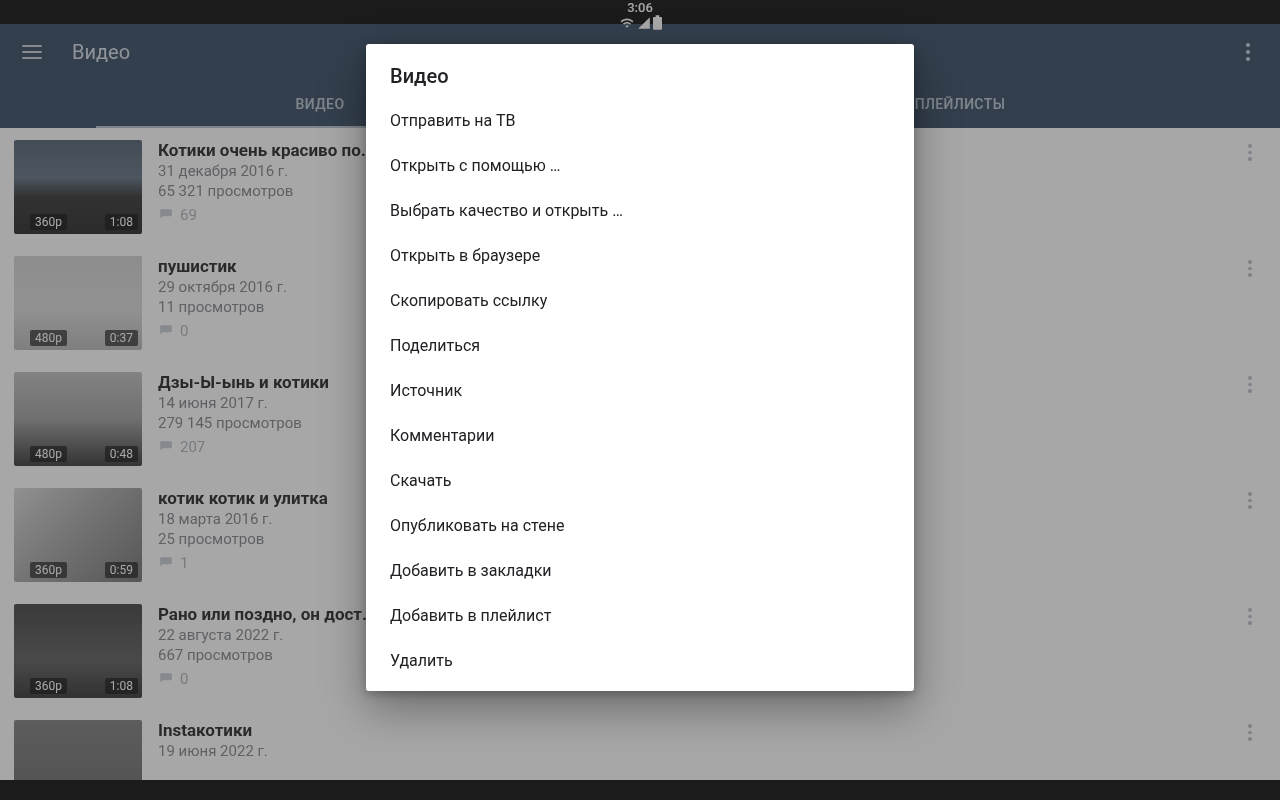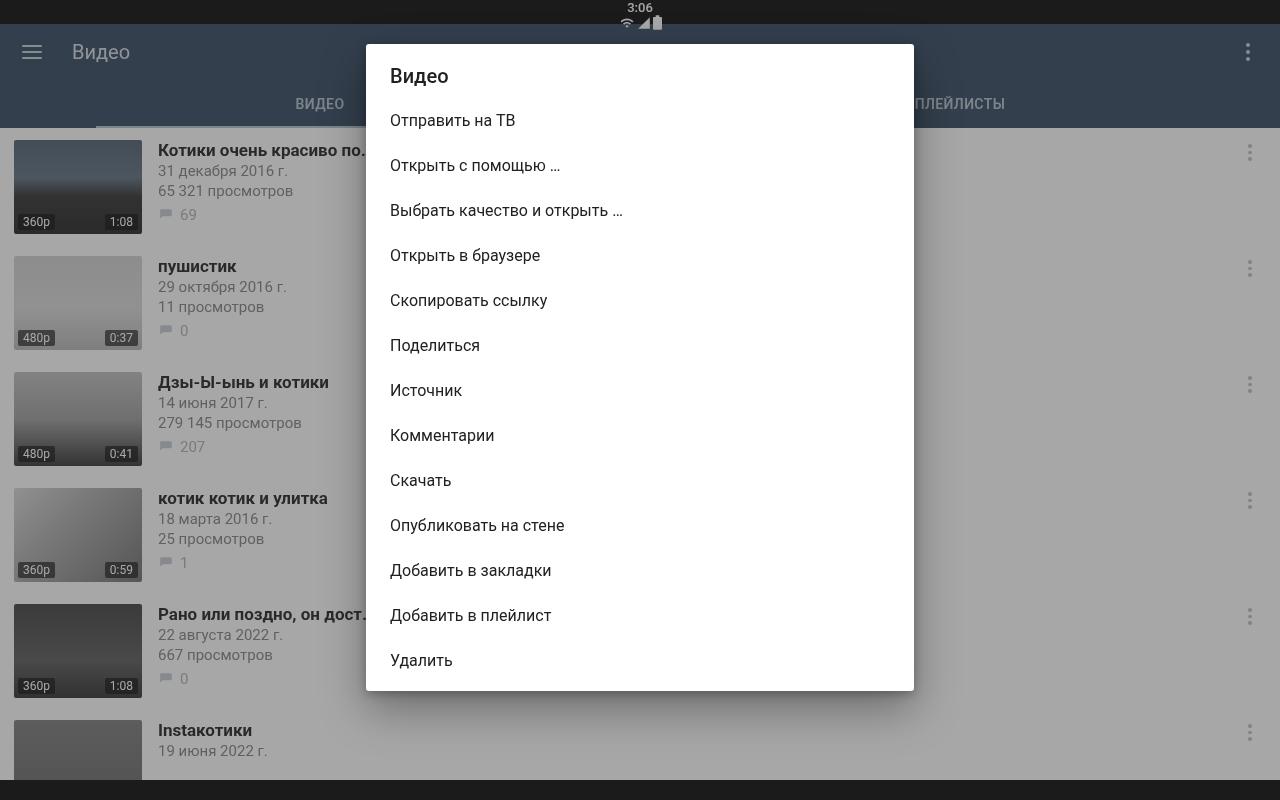--- a/index.html
+++ b/index.html
@@ -49,21 +49,21 @@
     border-bottom:0; position:relative;
   }
   .thumb {
     width:128px; height:94px; background:#555 center/cover no-repeat; position:relative;
     flex-shrink:0; border-radius:2px;
   }
   .thumb .badge {
     position:absolute; bottom:4px; background:rgba(0,0,0,.65); color:#fff;
     font-size:12px; padding:1px 5px; border-radius:2px;
   }
-  .thumb .badge.q { left:4px; }
+  .thumb .badge.q { left:16px; }
   .thumb .badge.d { right:4px;margin-left:24px; }
   .meta { margin-left:16px; flex:1; min-width:0; }
   .meta .title { font-size:17px; font-weight:700; color:#1a1a1a; white-space:nowrap; overflow:hidden; text-overflow:ellipsis; }
   .meta .date, .meta .views { font-size:15px; color:#7b7f85; margin-top:2px; }
   .meta .comments { display:flex; align-items:center; gap:6px; margin-top:6px; color:#a9afb7; font-size:15px; }
   .row-overflow { width:32px; display:flex; justify-content:center; padding-top:4px; }
   .bubble { width:16px; height:14px; }
 
   
   .t0 { background: linear-gradient(180deg,#4a5b6c 0%,#5b6c7d 40%,#2b2b2b 60%,#1d1d1d 100%); }
@@ -183,21 +183,21 @@
           <span></span>
           <span></span>
           <span></span>
         </div>
       </div>
   </div>
 
   <div class="row">
     <div class="thumb t2">
       <span class="badge q">480p</span>
-      <span class="badge d">0:41</span>
+      <span class="badge d">0:48</span>
     </div>
     <div class="meta">
       <div class="title">Дзы-Ы-ынь и котики</div>
       <div class="date">14 июня 2017 г.</div>
       <div class="views">279 145 просмотров</div>
       <div class="comments">
         <svg class="bubble" viewBox="0 0 24 24" fill="#c4c9d0">
             <path d="M20 2H4a2 2 0 0 0-2 2v14l4-4h14a2 2 0 0 0 2-2V4a2 2 0 0 0-2-2z"></path>
           </svg>
         <span>207</span>

